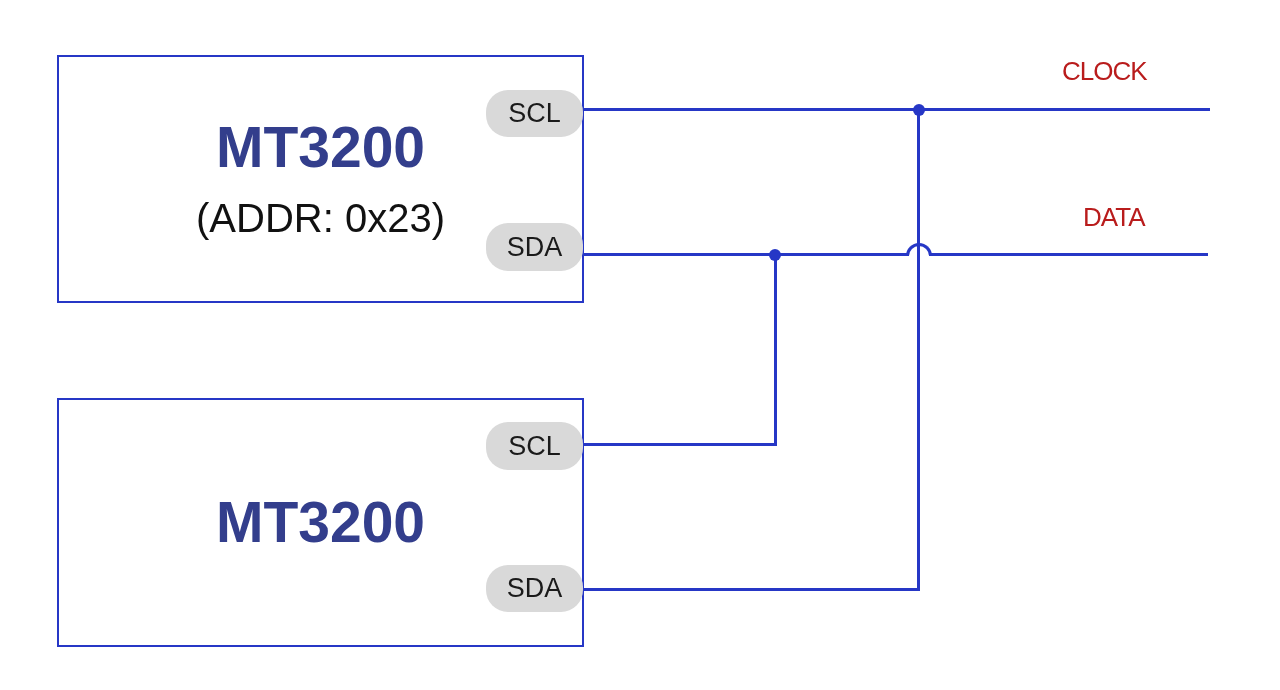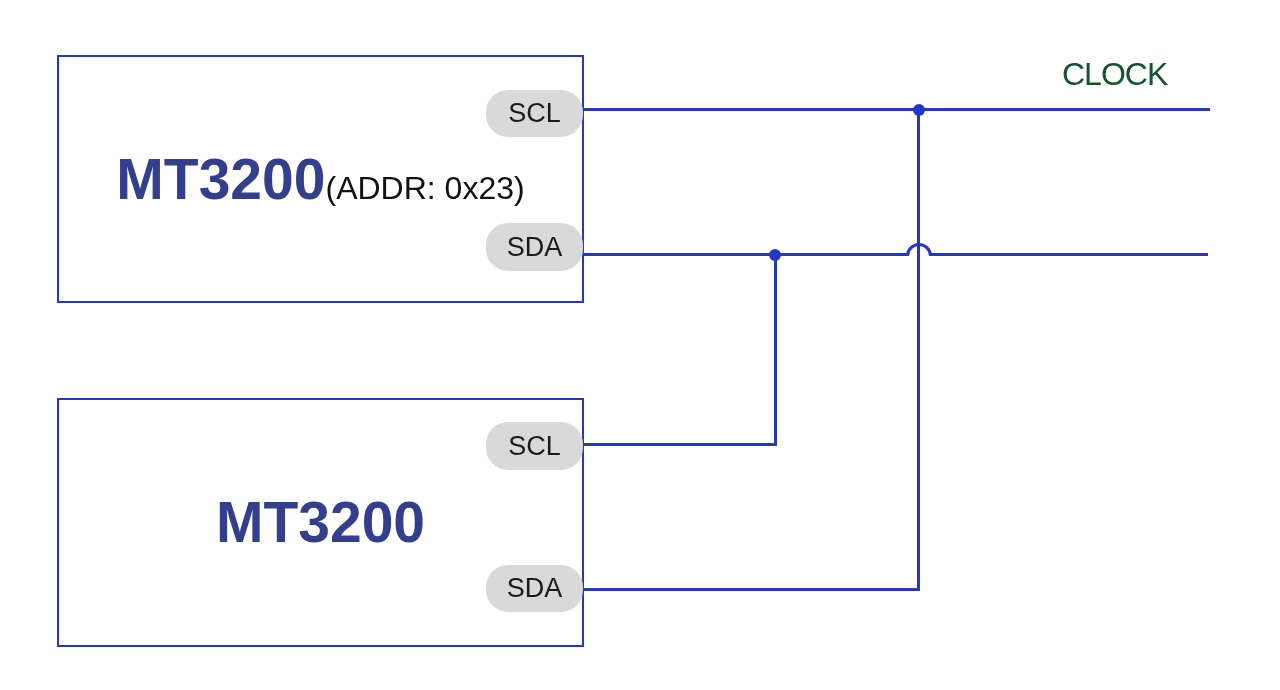--- a/index.html
+++ b/index.html
@@ -13,35 +13,35 @@
   }
   
   .device-box {
     position: absolute;
     left: 57px;
     width: 527px;
     border: 2px solid #2637c6;
     background: #ffffff;
     box-sizing: border-box;
     display: flex;
-    flex-direction: row;
+    flex-direction: column;
     align-items: center;
     justify-content: center;
   }
   .device-box.box1 { top: 55px;  height: 248px; }
   .device-box.box2 { top: 398px; height: 249px; }
   .device-name {
     font-size: 57px;
     font-weight: bold;
     color: #333e8c;
     line-height: 1.0;
     letter-spacing: 0px;
   }
   .device-addr {
-    font-size: 32px;
+    font-size: 40px;
     color: #111111;
     line-height: 1.1;
     margin-top: 20px;
   }
   
   .pin-label {
     position: absolute;
     left: 486px;
     width: 97px;
     height: 47px;
@@ -87,22 +87,22 @@
     height: 13px;
     border: 3px solid #2637c6;
     border-bottom: none;
     border-radius: 13px 13px 0 0;
     background: transparent;
     box-sizing: border-box;
   }
   
   .bus-label {
     position: absolute;
-    font-size: 32px;
-    color: #14532d;
+    font-size: 26px;
+    color: #b91c1c;
     letter-spacing: -1px;
     line-height: 1.0;
   }
   .bus-label.clock { left: 1062px; top: 58px;  }
   .bus-label.data  { left: 1083px; top: 204px; }
 </style>
 </head>
 <body>
 
 <div class="canvas">
@@ -133,14 +133,15 @@
   <div class="wire wire-data-left"></div>
   <div class="wire wire-data-right"></div>
   <div class="wire wire-scl2-h"></div>
   <div class="wire wire-scl2-v"></div>
   <div class="wire wire-sda2-h"></div>
   <div class="wire-hop"></div>
   <div class="junction-dot dot-clock"></div>
   <div class="junction-dot dot-data"></div>
 
   <div class="bus-label clock">CLOCK</div>
+  <div class="bus-label data">DATA</div>
 
 </div>
 
 </body></html>

